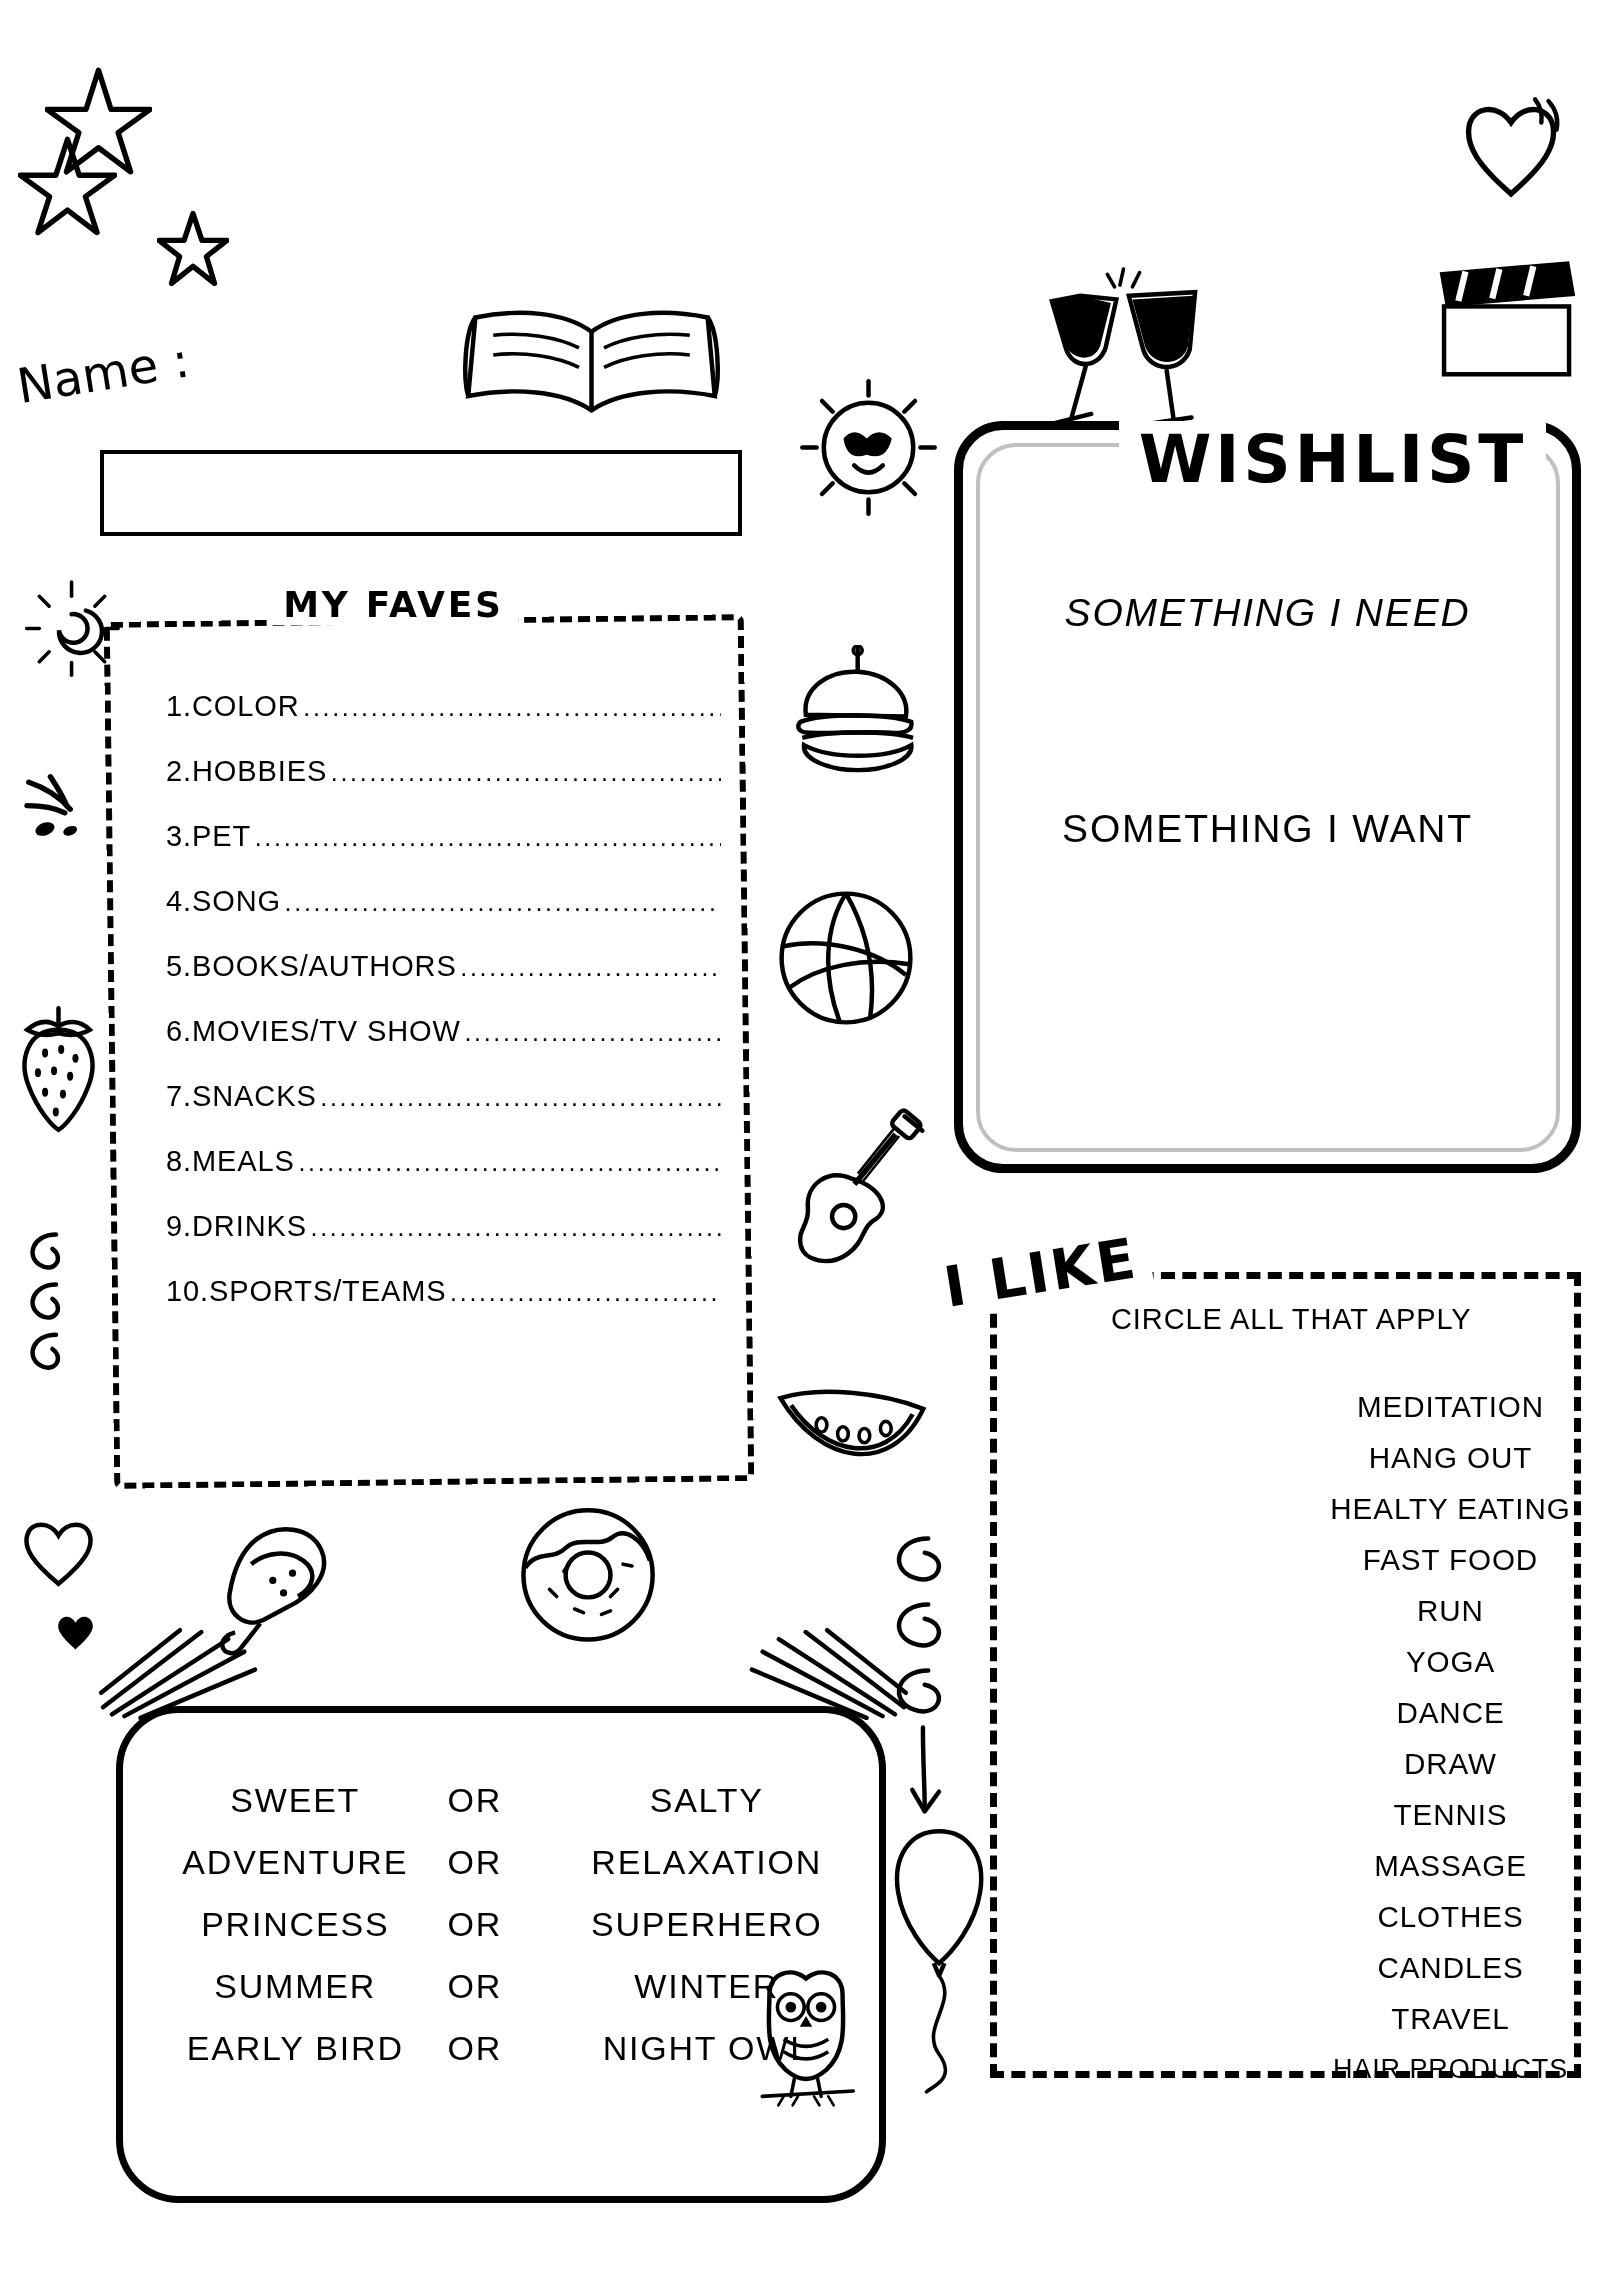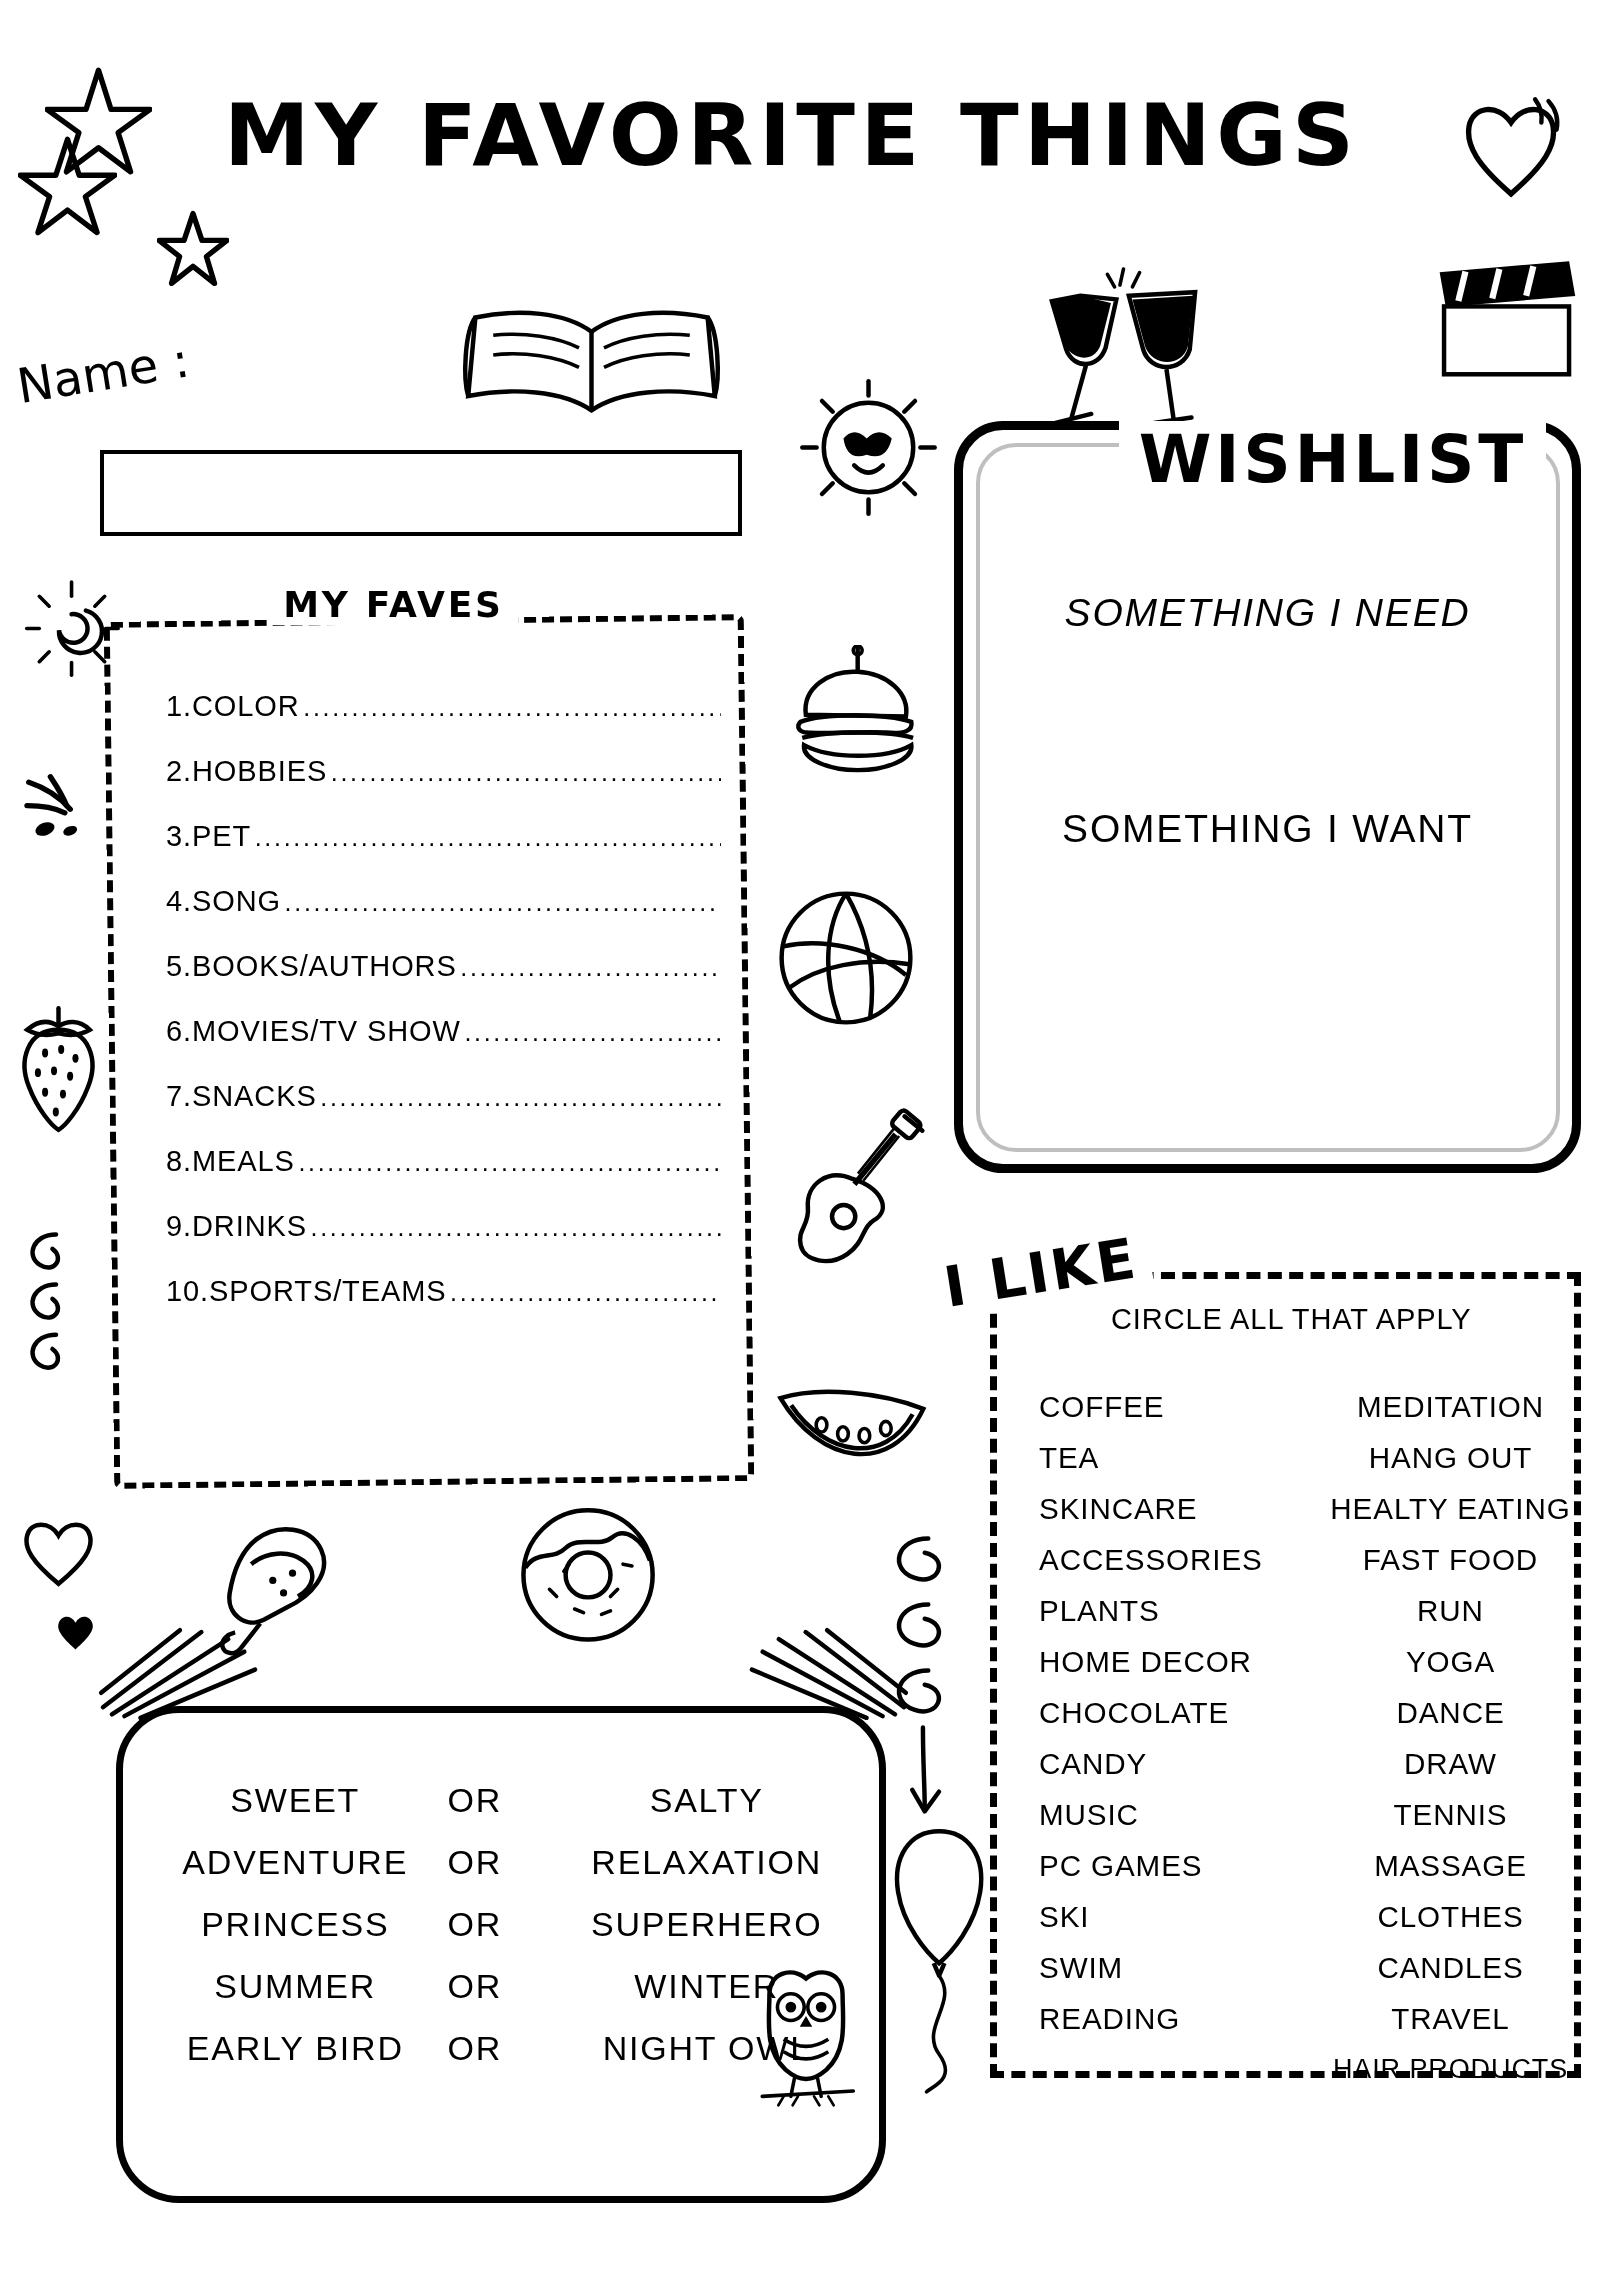--- a/index.html
+++ b/index.html
@@ -204,21 +204,20 @@
 
   
   .doodle { position: absolute; }
   .doodle svg { display: block; }
 </style>
 </head>
 <body>
 
 <div class="page">
 
-  <div id="title">MY FAVORITE THINGS</div>
 
   <div class="doodle" style="left:45px; top:63px;">
     <svg width="107" height="116" viewBox="0 0 120 130">
       <path d="M60 8 L74 52 L118 52 L82 78 L96 122 L60 95 L24 122 L38 78 L2 52 L46 52 Z" fill="none" stroke="#000" stroke-width="6" stroke-linejoin="round"></path>
     </svg>
   </div>
   <div class="doodle" style="left:18px; top:134px;">
     <svg width="99" height="103" viewBox="0 0 110 115">
       <path d="M55 6 L68 46 L108 46 L75 70 L88 110 L55 85 L22 110 L35 70 L2 46 L42 46 Z" fill="none" stroke="#000" stroke-width="6" stroke-linejoin="round"></path>
     </svg>
@@ -523,35 +522,20 @@
 
   <div id="wishlist-box"></div>
   <div id="wishlist-title">WISHLIST</div>
   <div class="wish-line" id="wish-0">SOMETHING I NEED</div>
   <div class="wish-line" id="wish-1">SOMETHING I WANT</div>
 
   <div id="ilike-box"></div>
   <div id="ilike-title">I LIKE</div>
   <div id="ilike-sub">CIRCLE ALL THAT APPLY</div>
 
-  <div class="like-col" id="like-col-0">
-    <div>COFFEE</div>
-    <div>TEA</div>
-    <div>SKINCARE</div>
-    <div>ACCESSORIES</div>
-    <div>PLANTS</div>
-    <div>HOME DECOR</div>
-    <div>CHOCOLATE</div>
-    <div>CANDY</div>
-    <div>MUSIC</div>
-    <div>PC GAMES</div>
-    <div>SKI</div>
-    <div>SWIM</div>
-    <div>READING</div>
-  </div>
 
   <div class="like-col" id="like-col-1">
     <div>MEDITATION</div>
     <div>HANG OUT</div>
     <div>HEALTY EATING</div>
     <div>FAST FOOD</div>
     <div>RUN</div>
     <div>YOGA</div>
     <div>DANCE</div>
     <div>DRAW</div>

